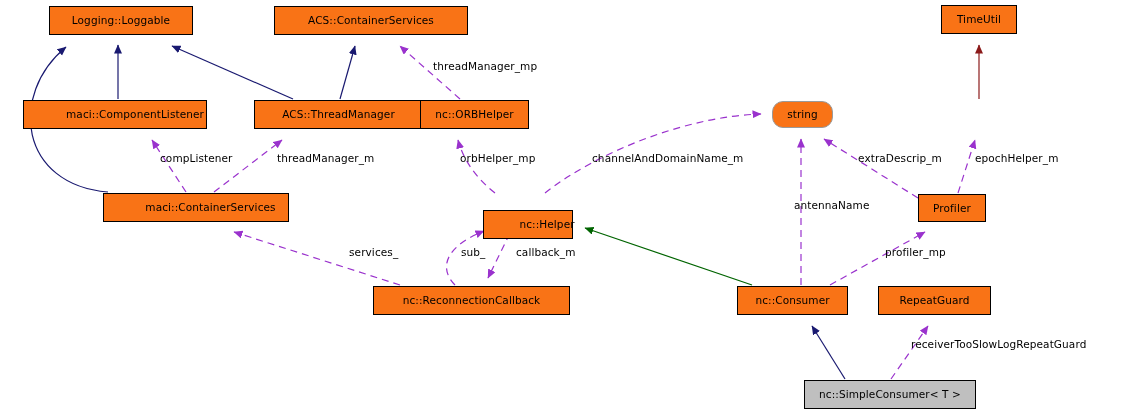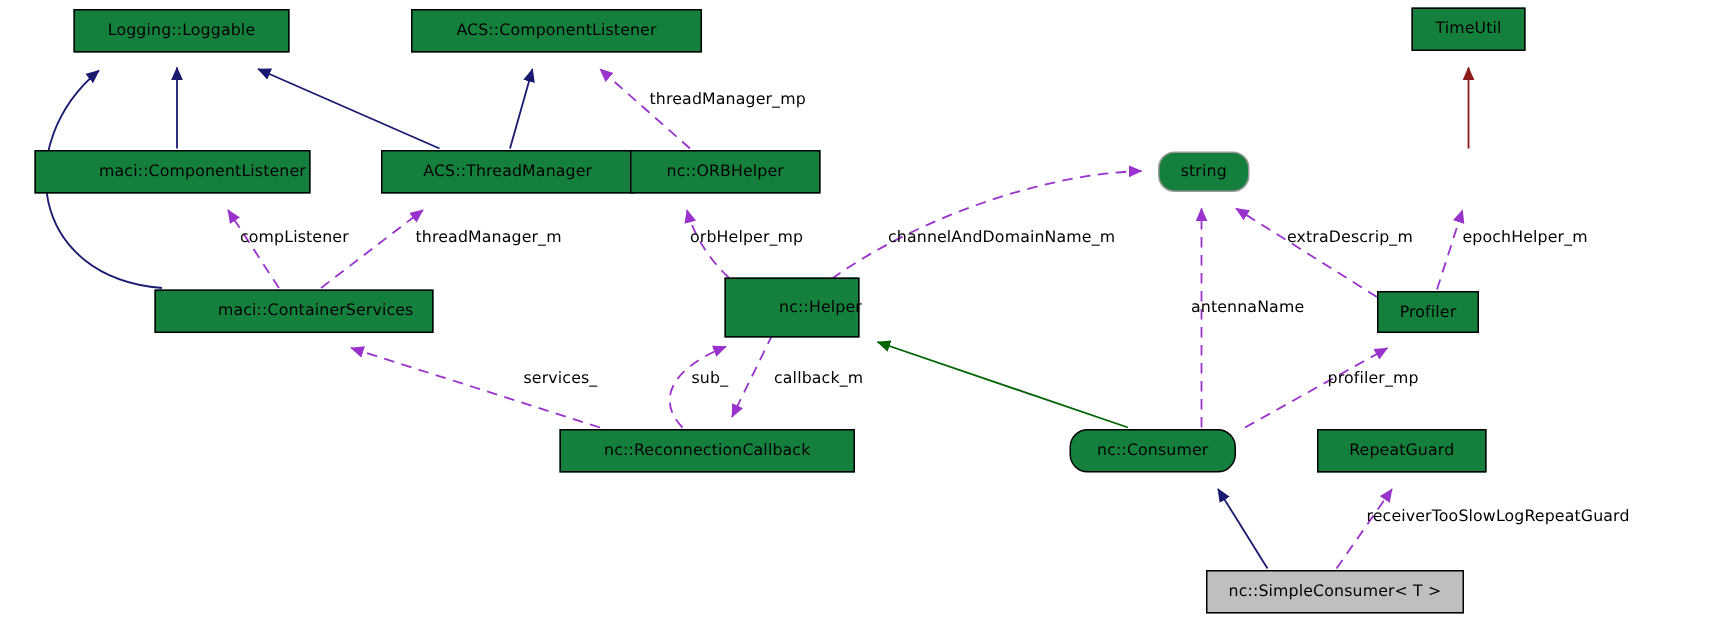--- a/index.html
+++ b/index.html
@@ -21,21 +21,21 @@
     position: absolute;
     left: 0;
     top: 0;
     width: 1140px;
     height: 413px;
   }
   .node {
     position: absolute;
     box-sizing: border-box;
     border: 1px solid #000000;
-    background: #15803d;
+    background: #f97316;
     display: flex;
     align-items: center;
     justify-content: center;
     font-size: 10.5px;
     line-height: 1;
     color: #000000;
     white-space: nowrap;
     letter-spacing: 0.1px;
   }
   .node.highlight {
@@ -116,42 +116,42 @@
     <path d="M 958,193 L 975,140" stroke="#9a32cd" stroke-width="1.2" fill="none" stroke-dasharray="7,5" marker-end="url(#ah-usage)"></path>
 
     <path d="M 830,285 L 925,232" stroke="#9a32cd" stroke-width="1.2" fill="none" stroke-dasharray="7,5" marker-end="url(#ah-usage)"></path>
 
     <path d="M 891,379 L 928,326" stroke="#9a32cd" stroke-width="1.2" fill="none" stroke-dasharray="7,5" marker-end="url(#ah-usage)"></path>
 
   </svg>
 
   <div class="node" style="left:49px;  top:6px;   width:144px; height:29px;">Logging::Loggable</div>
 
-  <div class="node" style="left:274px; top:6px;   width:194px; height:29px;">ACS::ComponentListener</div>
+  <div class="node" style="left:274px; top:6px;   width:194px; height:29px;">ACS::ContainerServices</div>
 
   <div class="node" style="left:941px; top:5px;   width:76px;  height:29px;">TimeUtil</div>
 
   <div class="node" style="left:23px;  top:100px; width:184px; height:29px;padding-left:40px;">maci::ComponentListener</div>
 
   <div class="node" style="left:234px; top:100px; width:169px; height:29px;margin-left:20px;">ACS::ThreadManager</div>
 
-  <div class="node" style="left:420px; top:100px; width:127px; height:29px;">nc::ORBHelper</div>
+  <div class="node" style="left:420px; top:100px; width:109px; height:29px;">nc::ORBHelper</div>
 
   <div class="node grayborder" style="left:772px; top:101px; width:61px;  height:27px;">string</div>
 
 
   <div class="node" style="left:103px; top:193px; width:186px; height:29px;padding-left:29px;">maci::ContainerServices</div>
 
-  <div class="node" style="left:483px; top:185px; width:90px;  height:40px;padding-left:38px;">nc::Helper</div>
+  <div class="node" style="left:483px; top:210px; width:90px;  height:29px;padding-left:38px;">nc::Helper</div>
 
   <div class="node" style="left:918px; top:194px; width:68px;  height:28px;">Profiler</div>
 
   <div class="node" style="left:373px; top:286px; width:197px; height:29px;">nc::ReconnectionCallback</div>
 
-  <div class="node" style="left:713px; top:286px; width:111px; height:29px;border-radius:12px;">nc::Consumer</div>
+  <div class="node" style="left:737px; top:286px; width:111px; height:29px;">nc::Consumer</div>
 
   <div class="node" style="left:878px; top:286px; width:113px; height:29px;">RepeatGuard</div>
 
   <div class="node highlight" style="left:804px; top:380px; width:172px; height:29px;">nc::SimpleConsumer&lt; T &gt;</div>
 
   <div class="edge-label" style="left:433px; top:61px;">threadManager_mp</div>
 
   <div class="edge-label" style="left:160px; top:153px;">compListener</div>
 
   <div class="edge-label" style="left:277px; top:153px;">threadManager_m</div>

